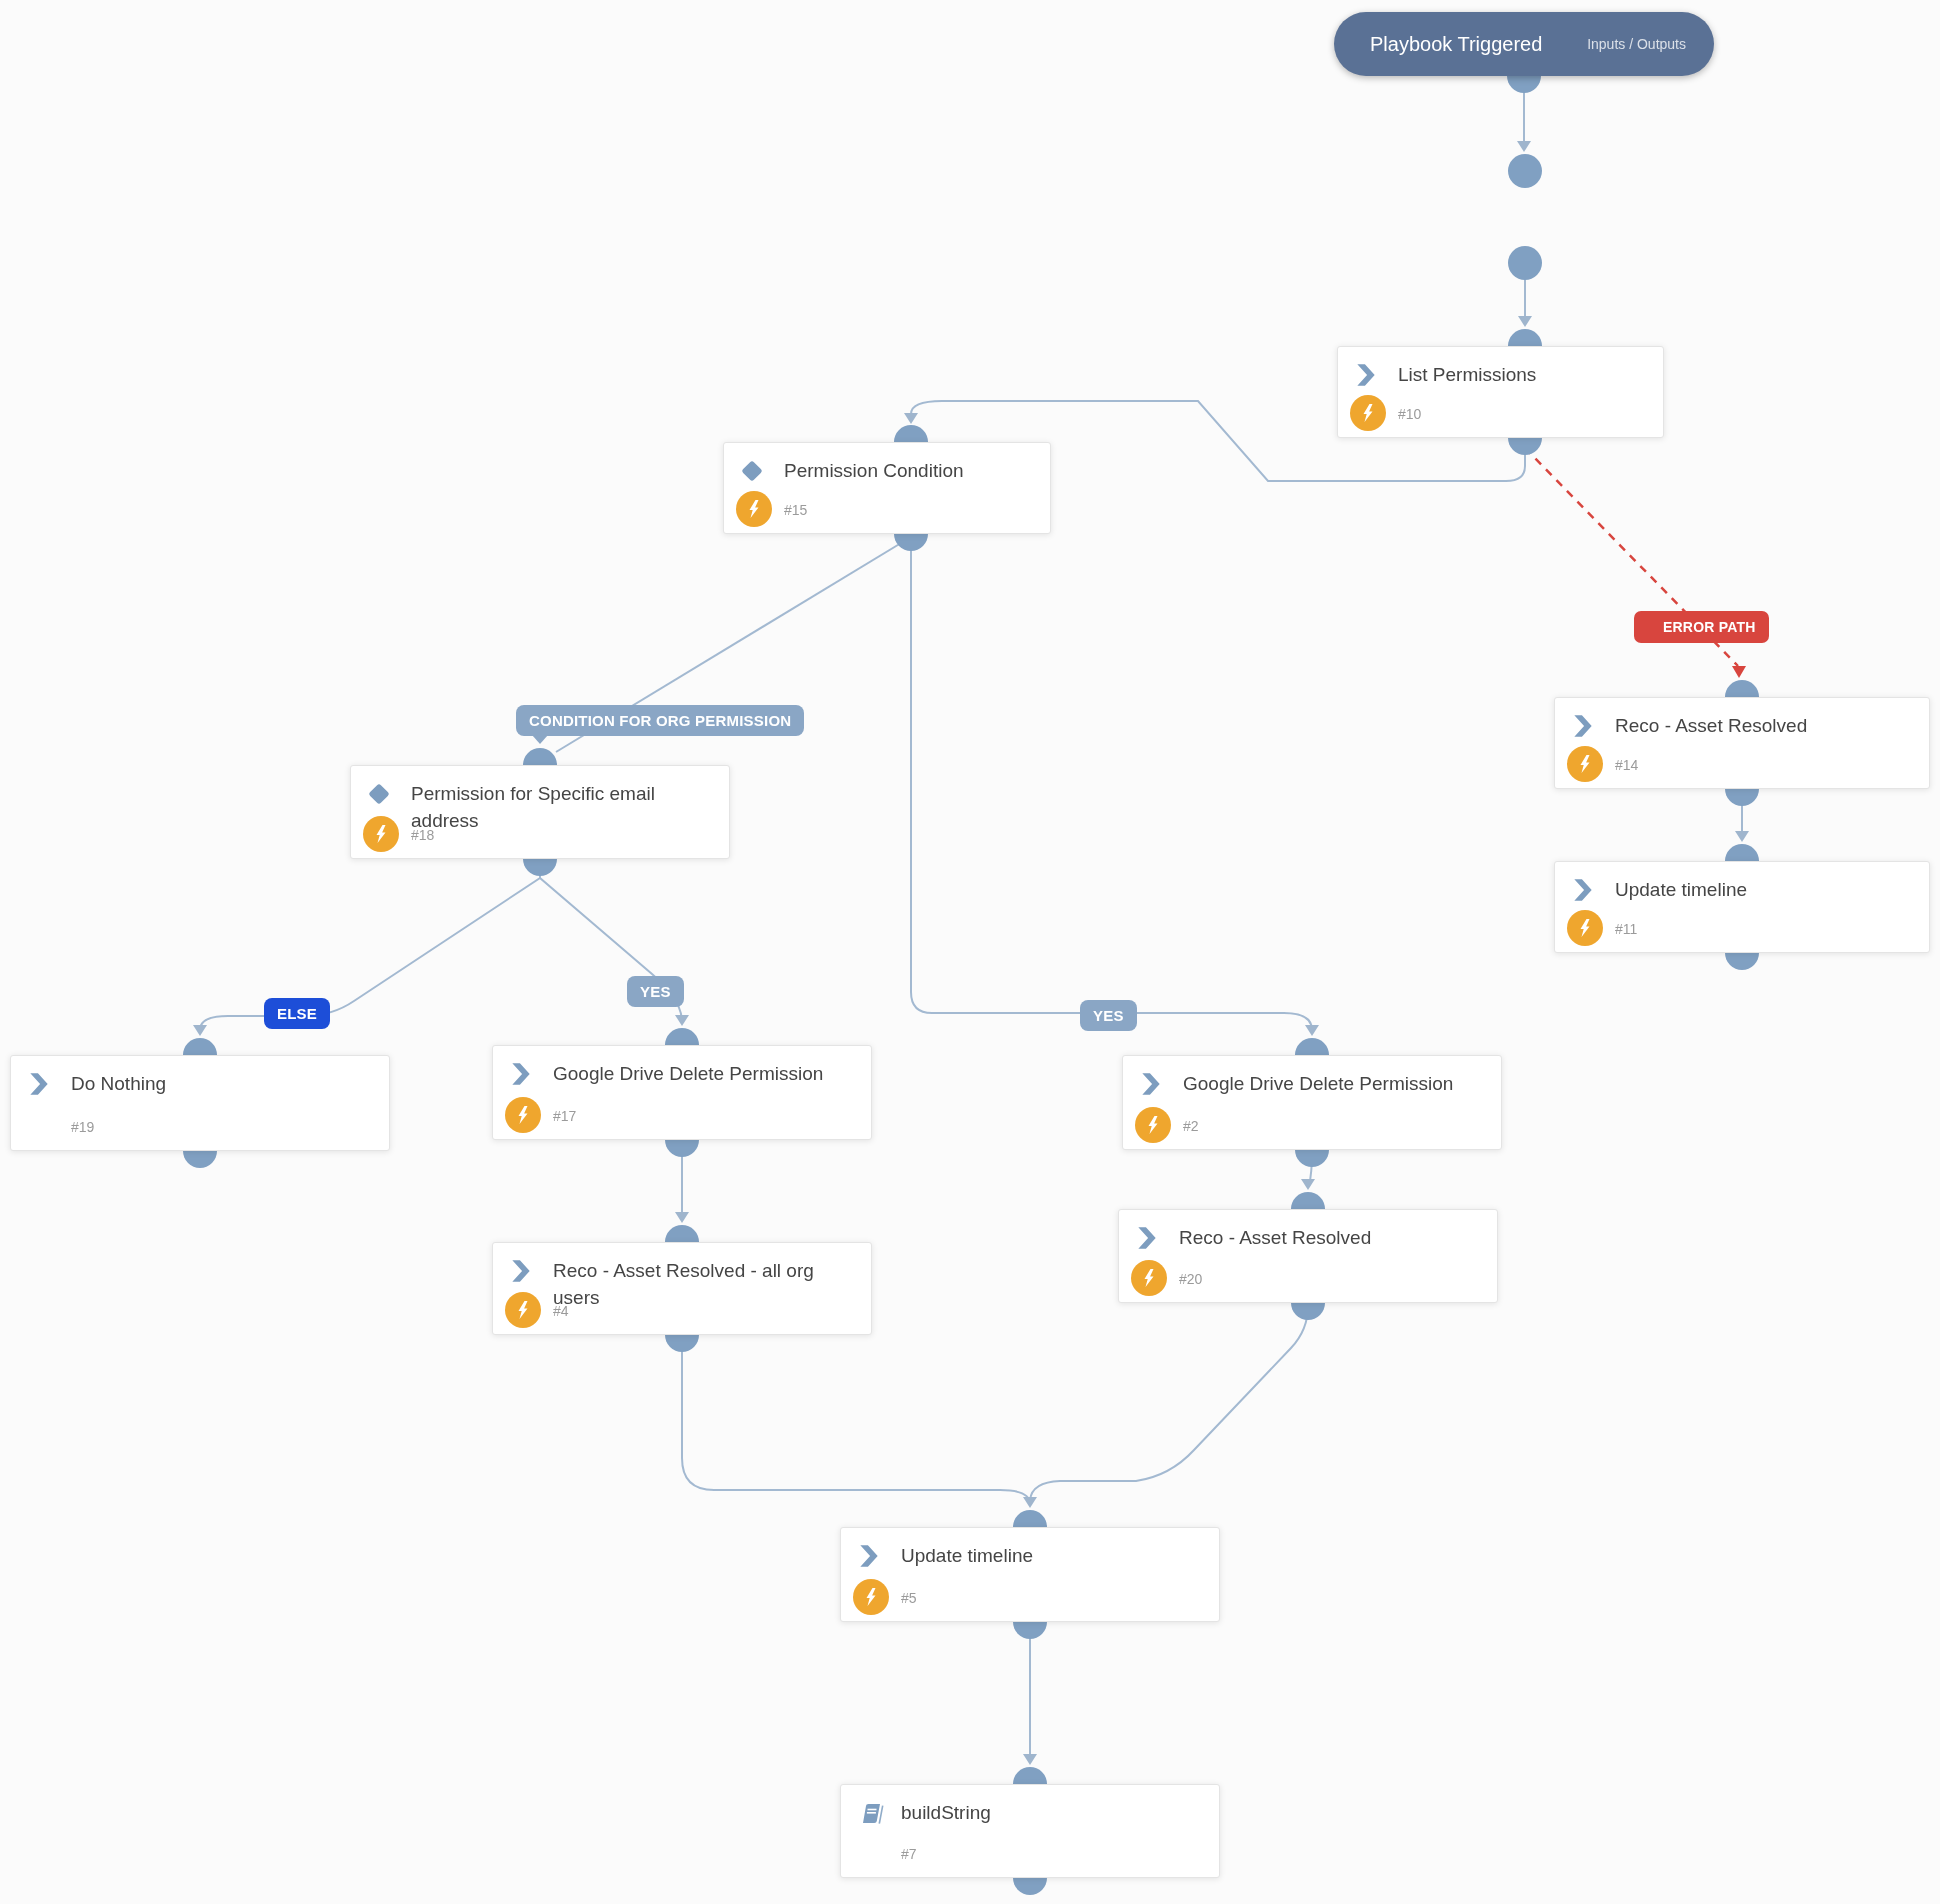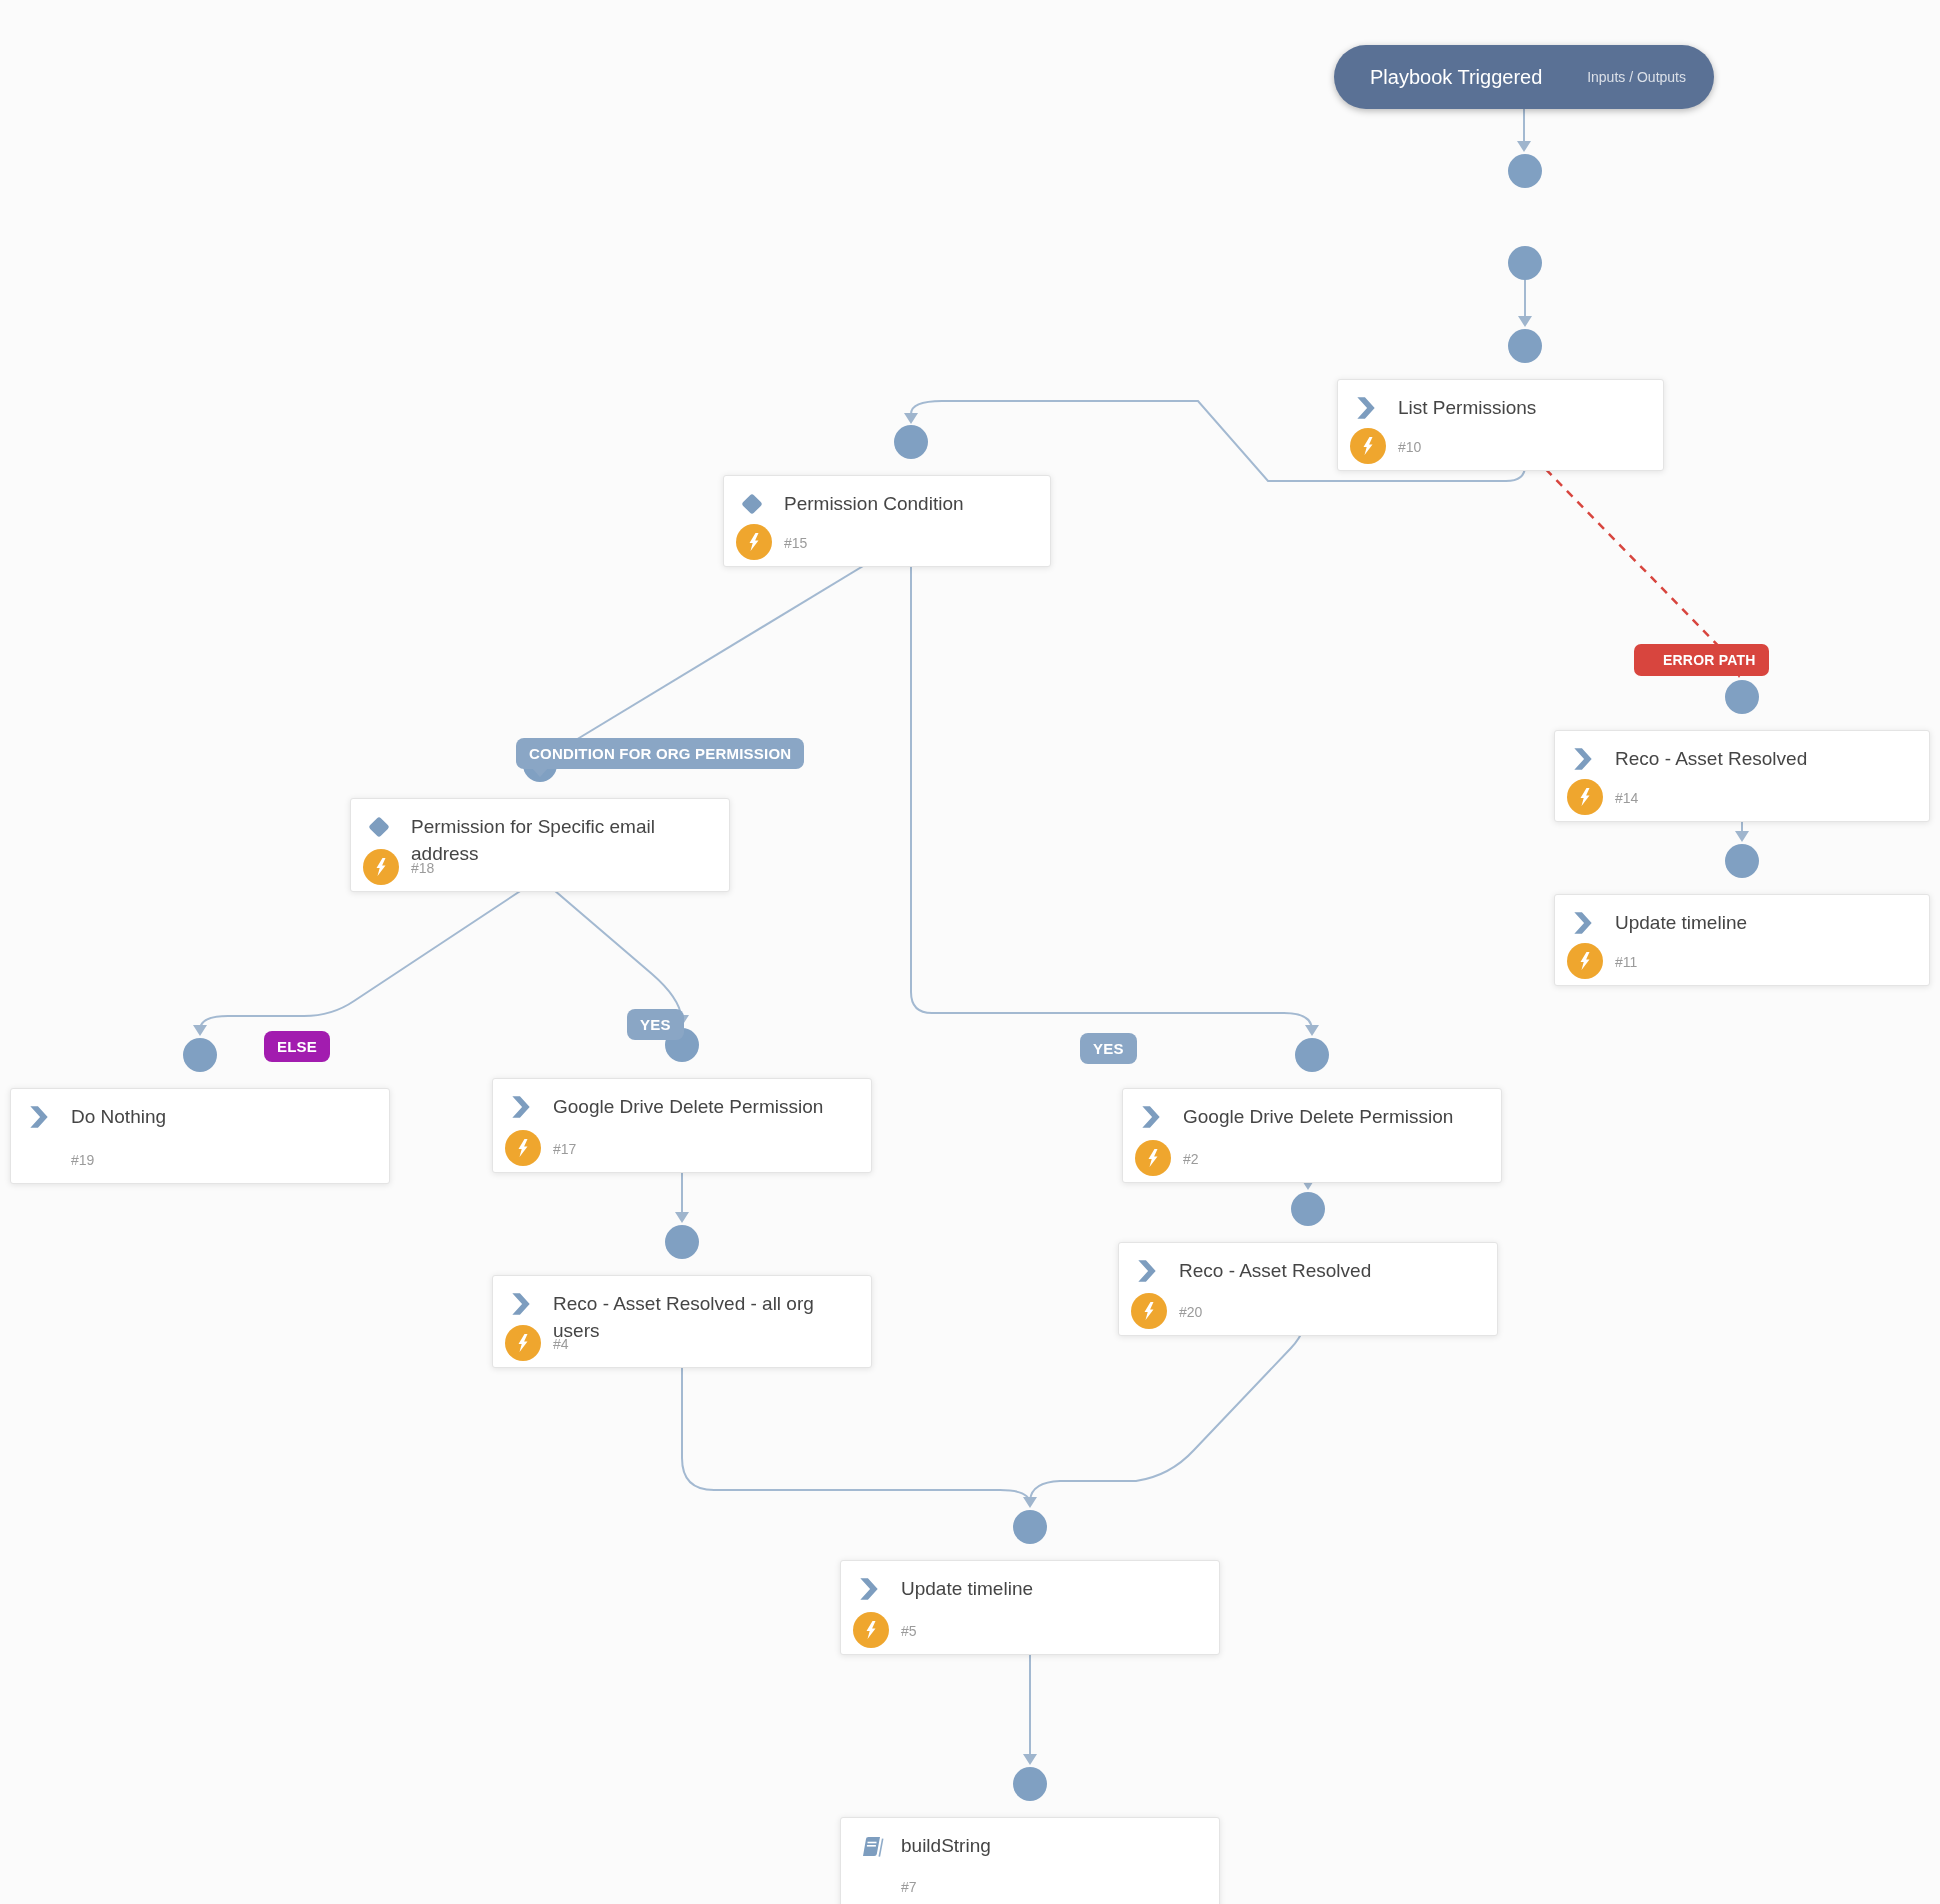--- a/index.html
+++ b/index.html
@@ -5,21 +5,21 @@
   html,body{margin:0;padding:0;}
   body{
     width:1940px;height:1904px;
     background:#fbfbfb;
     font-family:"Liberation Sans","DejaVu Sans",sans-serif;
     overflow:hidden;
   }
   #canvas{position:relative;width:1940px;height:1904px;}
   #wires{position:absolute;left:0;top:0;z-index:1;}
   #nodes,#labels{position:absolute;left:0;top:0;width:100%;height:100%;z-index:2;pointer-events:none;}
-  #nodes > div,#labels > div{pointer-events:auto;margin-top:33px;}
+  #nodes > div,#labels > div{pointer-events:auto;}
 
   
   .node{
     position:absolute;
     background:#ffffff;
     border:1px solid #e4e4e4;
     border-radius:3px;
     box-shadow:0 1px 6px rgba(0,0,0,.10);
     box-sizing:border-box;
     cursor:pointer;
@@ -57,21 +57,21 @@
   .lbl{
     position:absolute;
     color:#ffffff;
     font-size:15px;font-weight:600;
     padding:7px 13px;
     border-radius:8px;
     white-space:nowrap;
     letter-spacing:.2px;
   }
   .lbl-branch{background:#8aa6c5;}
-  .lbl-else{background:#a21caf;}
+  .lbl-else{background:#1d4ed8;}
   .lbl-error{background:#d8453e;font-size:14px;padding:8px 14px;border-radius:7px;}
   .lbl-tail::after{
     content:"";position:absolute;left:16px;bottom:-8px;
     border-left:8px solid transparent;border-right:8px solid transparent;
     border-top:9px solid #8aa6c5;
   }
 
   svg .edge{stroke:#a3b9d1;stroke-width:2;fill:none;}
   svg .edge-red{stroke:#d8453e;stroke-width:2.5;fill:none;stroke-dasharray:8 7;}
   svg .arrow{fill:#9fb5cd;}

